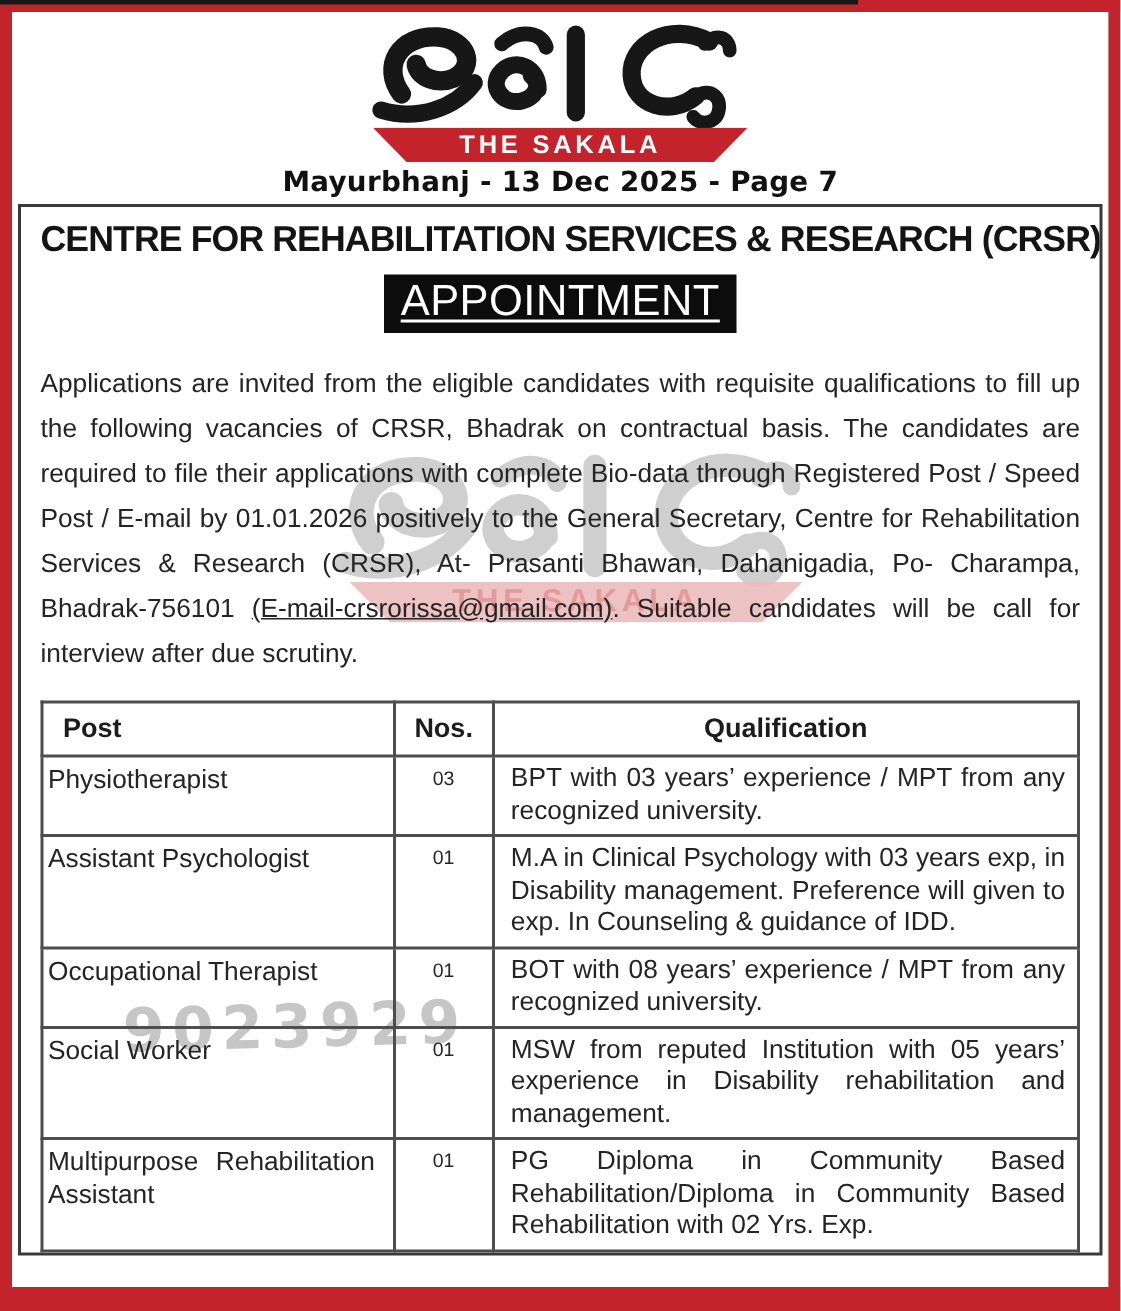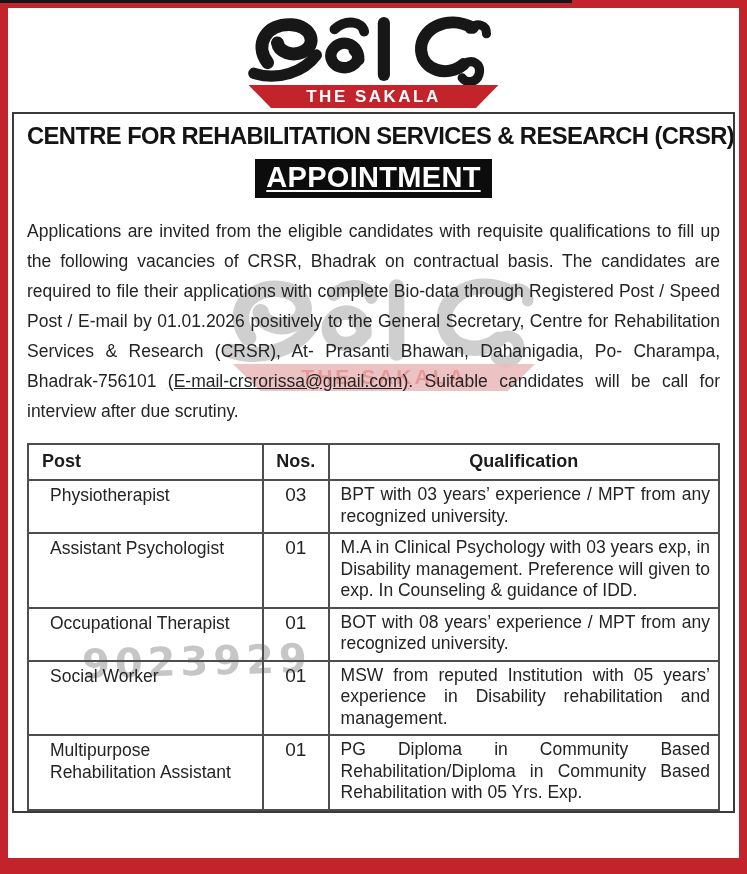--- a/index.html
+++ b/index.html
@@ -34,41 +34,41 @@
     position:relative;margin:4px 4px 0 4px;border:2px solid #3a3a3a;
     padding:8px 13px 10px 13px;height:701px;box-sizing:border-box;overflow:hidden;
   }
   .notice-title{
     font-weight:bold;font-size:24px;color:#141414;white-space:nowrap;
     letter-spacing:-0.6px;transform:scaleX(0.99);transform-origin:left center;
     position:relative;z-index:2;
   }
   .appointment{
     display:block;width:fit-content;margin:9px auto 7px auto;background:#0c0c0c;color:#ffffff;
-    font-weight:bold;font-size:29px;line-height:36px;padding:0 11px 3px 11px;
+    font-weight:normal;font-size:29px;line-height:36px;padding:0 11px 3px 11px;
     text-decoration:underline;text-underline-offset:3px;text-decoration-thickness:2px;
     position:relative;z-index:2;letter-spacing:0.3px;
   }
   .body-text{
     font-size:17.5px;line-height:30px;text-align:justify;color:#242424;
     position:relative;z-index:2;
   }
   .email-seg{text-decoration:underline;}
 
   
   table.vacancy{
     width:100%;margin-top:7px;border-collapse:collapse;position:relative;z-index:2;
     background:transparent;
   }
   .vacancy th,.vacancy td{border:2px solid #4e4e4e;vertical-align:top;color:#242424;background:transparent;}
   .vacancy th{font-size:18px;font-weight:bold;padding:6px 8px 7px 8px;text-align:center;color:#1c1c1c;}
   .vacancy th.h-post{text-align:left;padding-left:13px;width:34%;}
   .vacancy th.h-nos{width:9.5%;}
-  .vacancy td.c-post{font-size:17.5px;line-height:22px;padding:3px 12px 3px 21px;text-align:justify;}
-  .vacancy td.c-nos{font-size:19px;line-height:22px;padding:3px 4px;text-align:center;border-radius:20px;}
+  .vacancy td.c-post{font-size:17.5px;line-height:22px;padding:3px 12px 3px 3px;text-align:justify;}
+  .vacancy td.c-nos{font-size:13px;line-height:22px;padding:3px 4px;text-align:center;border-radius:20px;}
   .vacancy td.c-qual{font-size:17.5px;line-height:21.5px;padding:3px 8px 5px 11px;text-align:justify;}
   .vacancy tr.last td{height:60px;}
 
   
   .wm-center{position:absolute;top:150px;left:198px;width:344px;z-index:1;text-align:center;pointer-events:none;}
   .wm-logo{width:330px;height:112px;color:#b3b3b3;opacity:0.62;display:block;margin:0 auto;}
   .wm-ribbon{
     margin:-12px auto 0;width:302px;height:27px;background:#ecbcbc;
     clip-path:polygon(0 0,100% 0,91% 100%,9% 100%);
     color:#e09090;font-weight:bold;font-size:21px;line-height:26px;letter-spacing:3px;opacity:0.9;
@@ -104,20 +104,21 @@
   <div class="frame-right"></div>
   <div class="frame-bottom"></div>
 
   <div class="content">
 
     <div class="masthead">
       <svg class="logo-svg" aria-hidden="true">
         <use href="#sakala-logo"></use>
       </svg>
       <div class="ribbon">THE SAKALA</div>
+      <div class="dateline">Mayurbhanj - 13 Dec 2025 - Page 7</div>
     </div>
 
     <div class="notice-box">
 
       <div class="wm-center">
         <svg class="wm-logo" aria-hidden="true">
           <use href="#sakala-logo"></use>
         </svg>
         <div class="wm-ribbon">THE SAKALA</div>
       </div>
@@ -154,21 +155,21 @@
             <td class="c-qual">BOT with 08 years’ experience / MPT from any recognized university.</td>
           </tr>
           <tr>
             <td class="c-post">Social Worker</td>
             <td class="c-nos">01</td>
             <td class="c-qual">MSW from reputed Institution with 05 years’ experience in Disability rehabilitation and management.</td>
           </tr>
           <tr>
             <td class="c-post">Multipurpose Rehabilitation Assistant</td>
             <td class="c-nos">01</td>
-            <td class="c-qual">PG Diploma in Community Based Rehabilitation/Diploma in Community Based Rehabilitation with 05 Yrs. Exp.</td>
+            <td class="c-qual">PG Diploma in Community Based Rehabilitation/Diploma in Community Based Rehabilitation with 02 Yrs. Exp.</td>
           </tr>
           <tr class="last">
             <td class="c-post">Speech Language Pathologist</td>
             <td class="c-nos">01</td>
             <td class="c-qual">BASLP from recognized university with 02 years’ experience.</td>
           </tr>
         </tbody>
       </table>
 
     </div>

